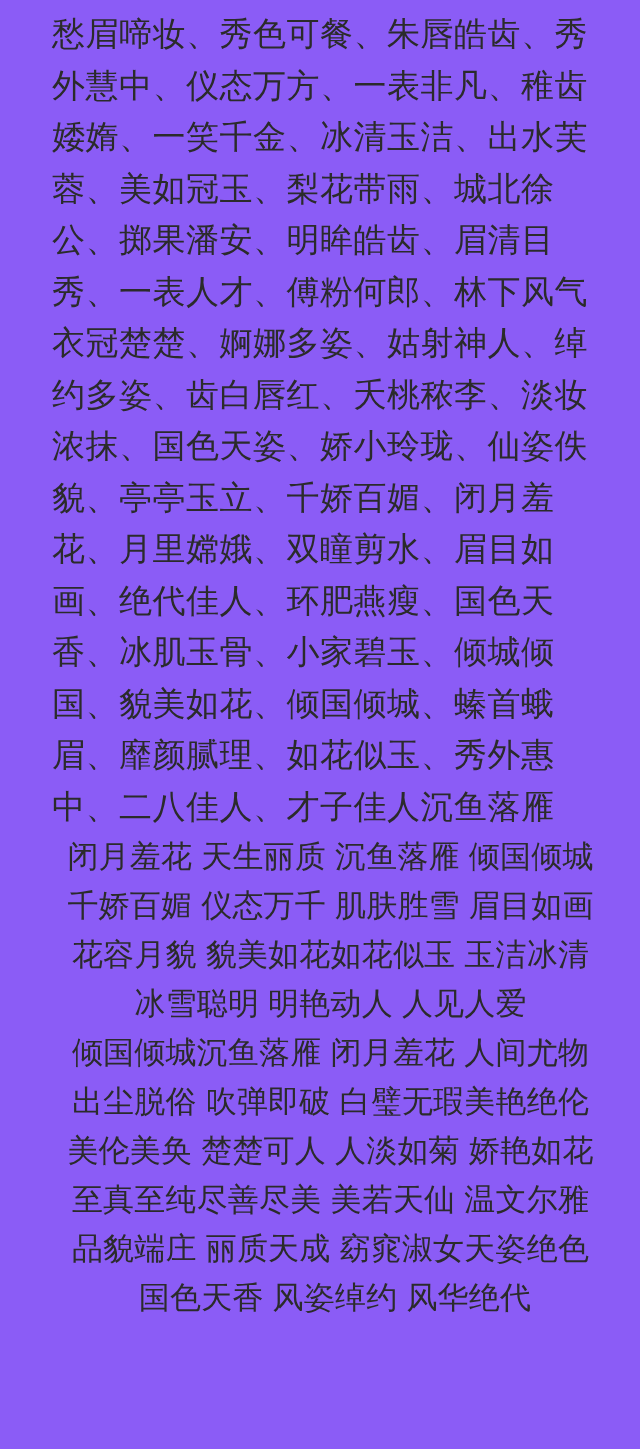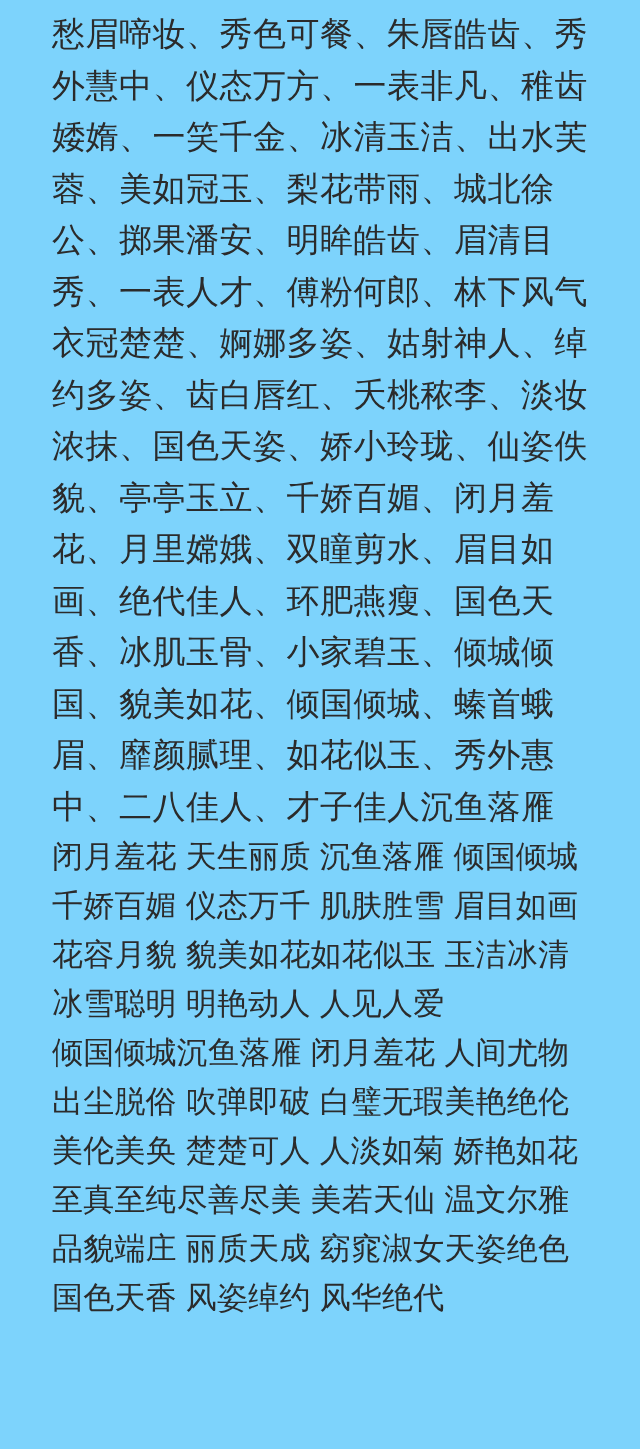--- a/index.html
+++ b/index.html
@@ -9,42 +9,42 @@
   }
   body {
     width: 640px;
     height: 1449px;
     overflow: hidden;
     font-family: "Liberation Sans", "DejaVu Sans", sans-serif;
   }
   .page {
     width: 640px;
     height: 1449px;
-    background: #7dd3fc;
+    background: #8b5cf6;
     box-sizing: border-box;
     padding: 8px 22px 0 52px;
   }
   .block {
     color: #2b2b2b;
   }
   
   .block-a {
     font-size: 33px;
     line-height: 51.5px;
     letter-spacing: 0.5px;
     word-break: break-all;
     text-align: left;
   }
   
   .block-b {
     font-size: 31px;
     line-height: 49px;
     letter-spacing: 0.2px;
     word-break: break-all;
-    text-align: left;
+    text-align: center;
   }
   .block-b .sp {
     display: inline-block;
     width: 9px;
   }
   .seg {
     white-space: nowrap;
   }
 </style>
 </head>

